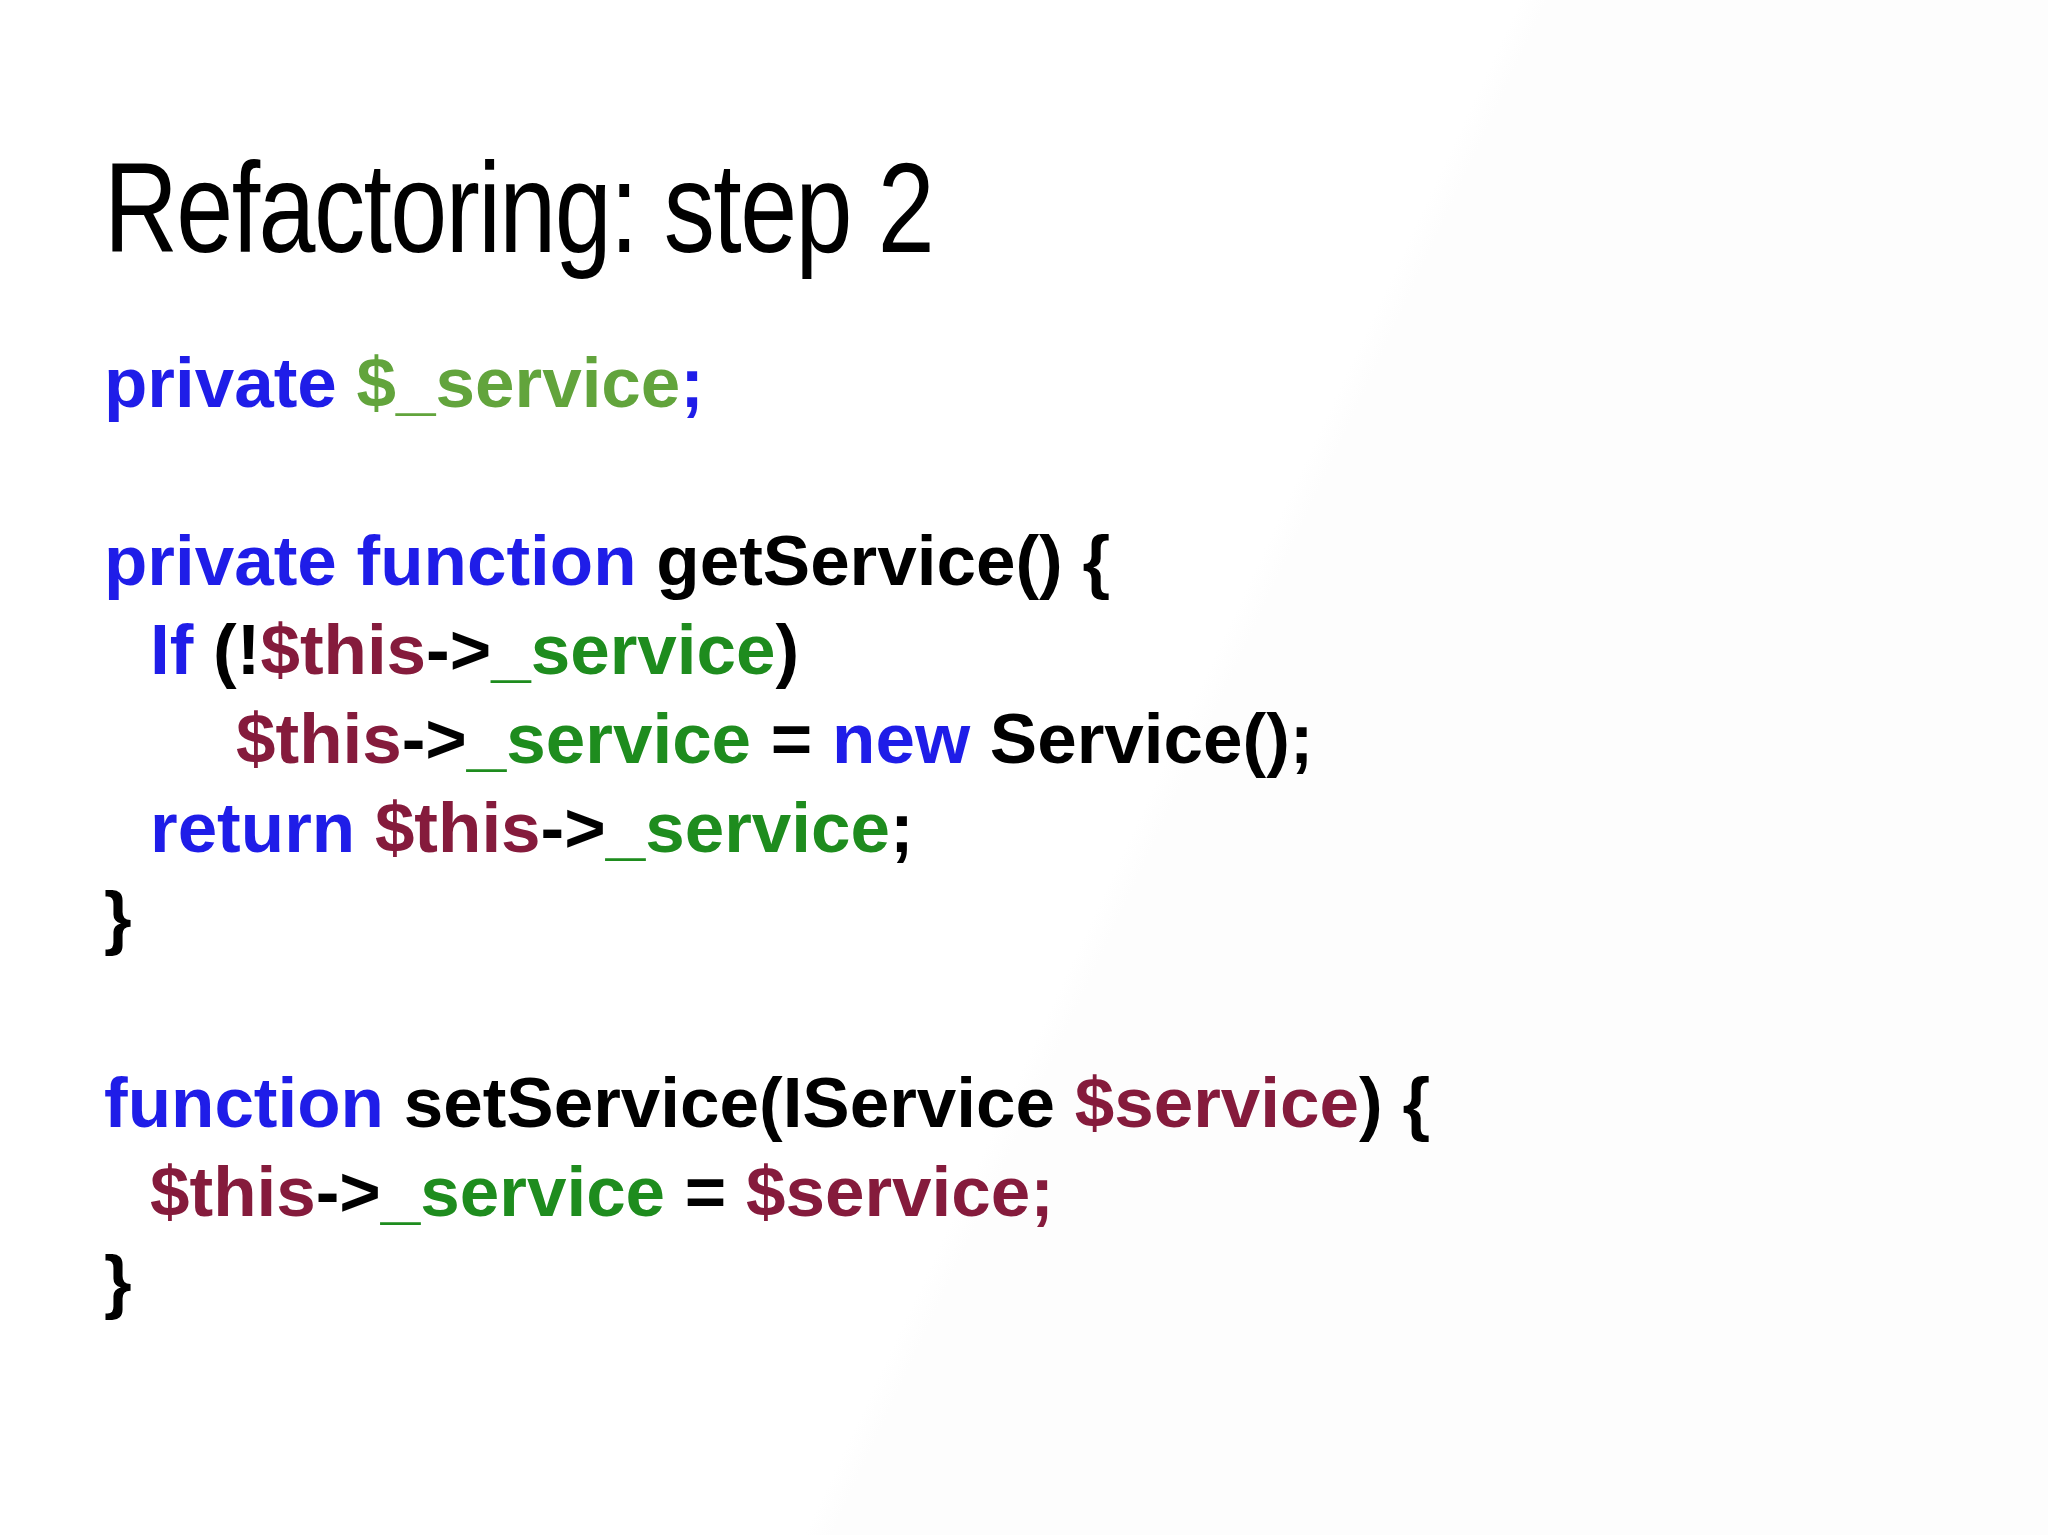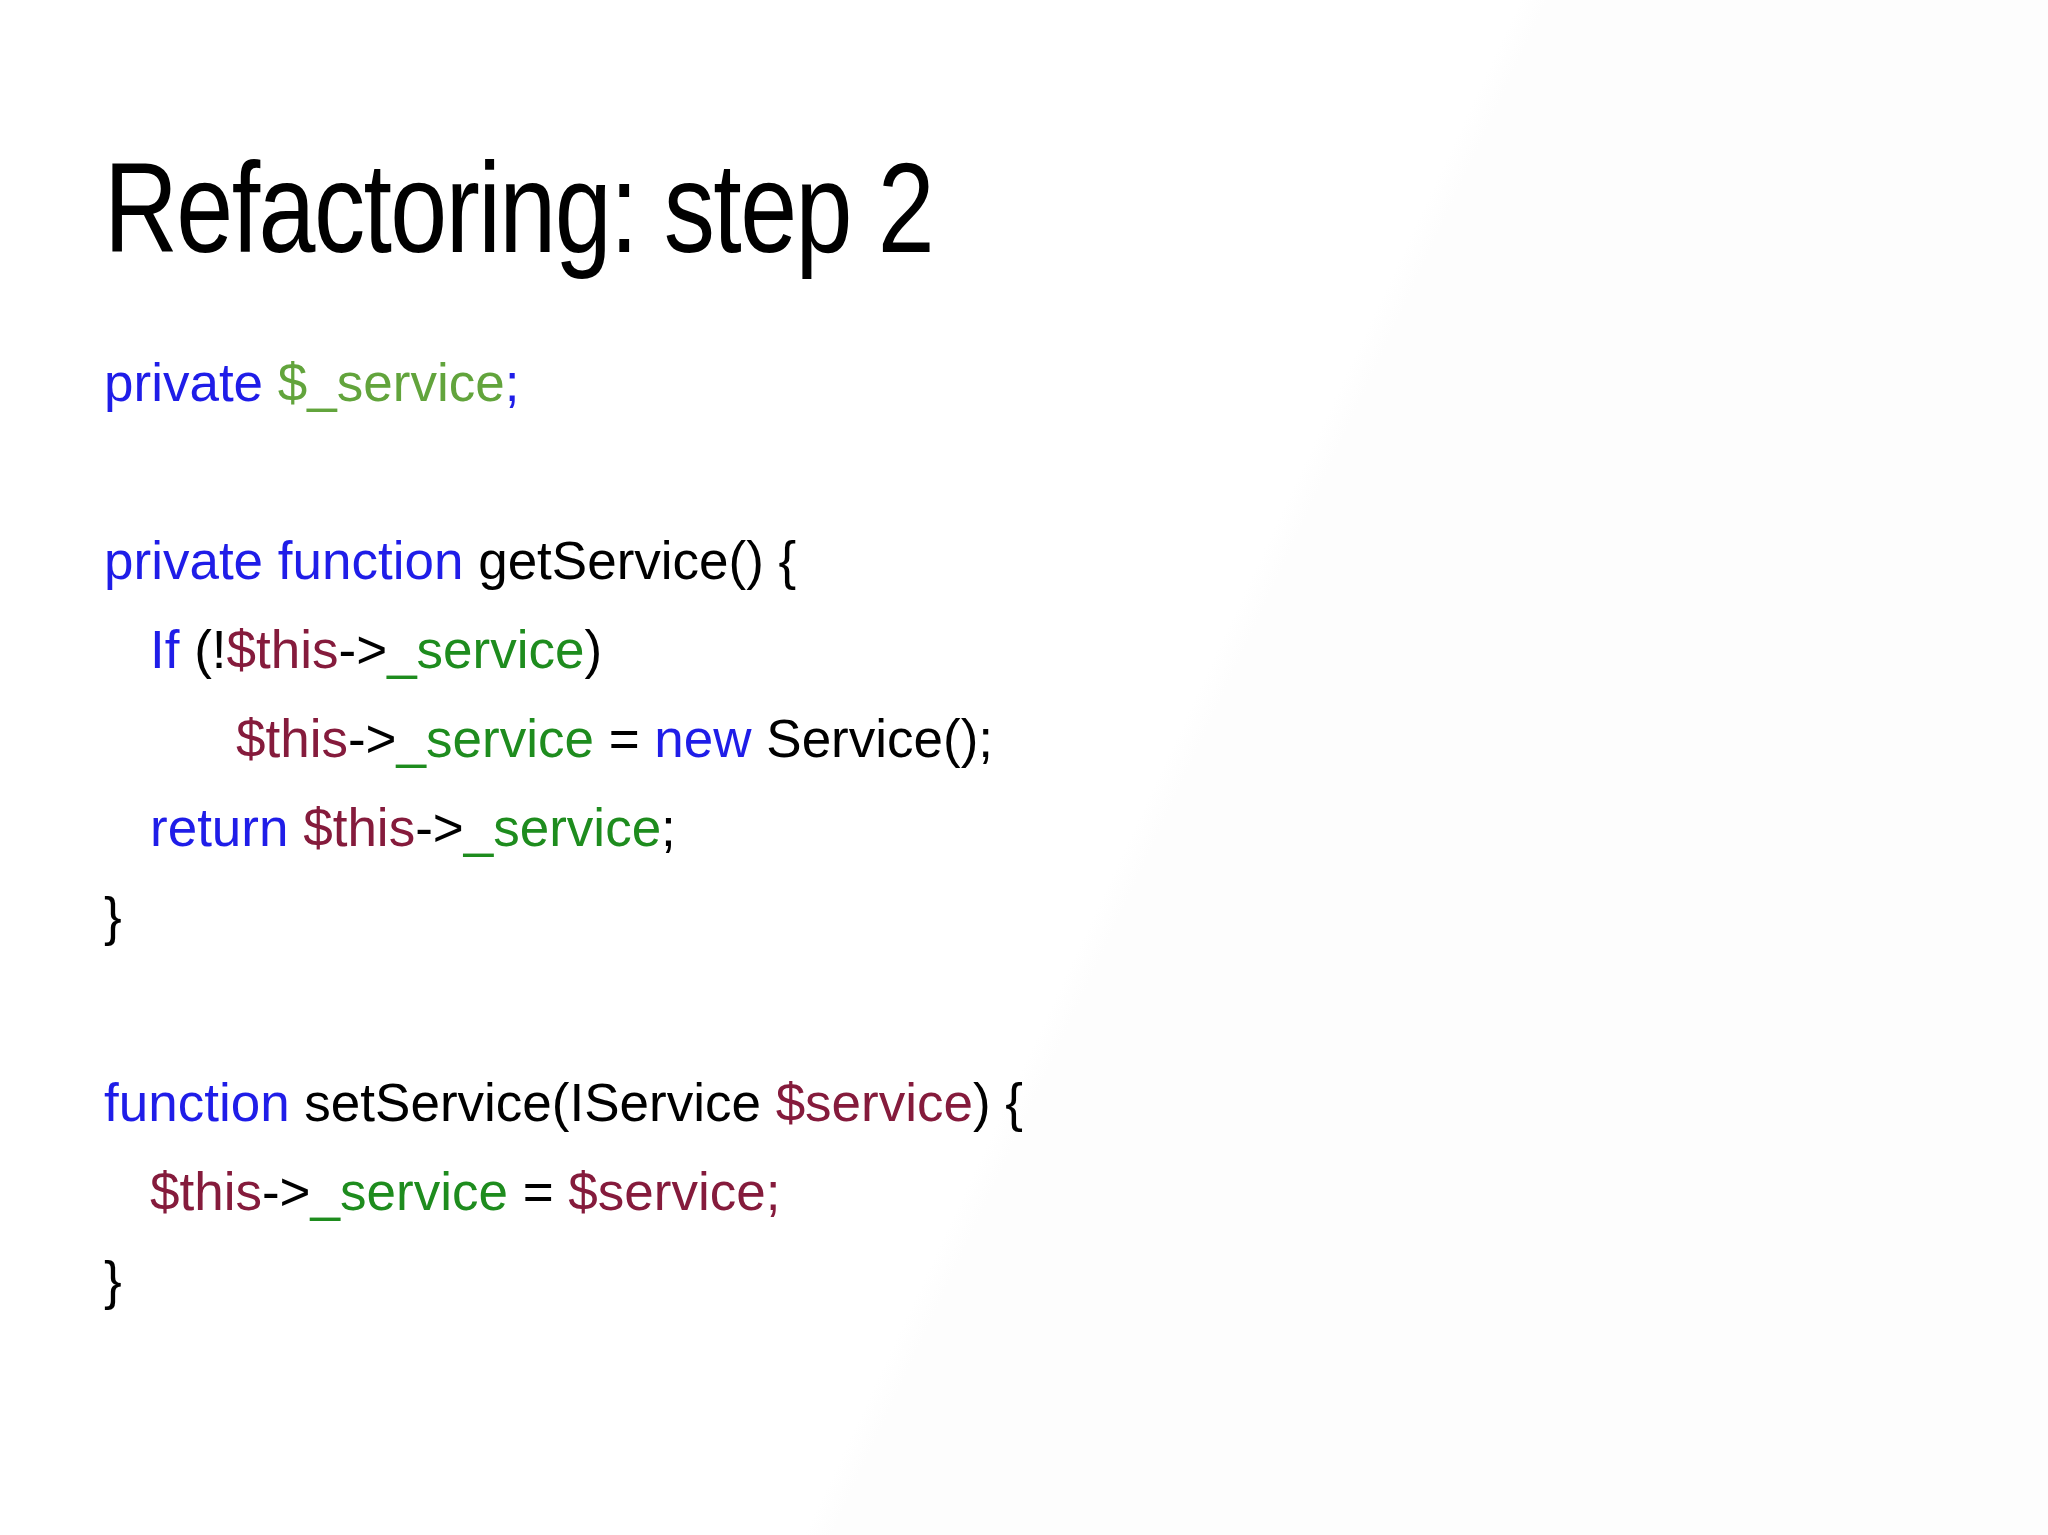--- a/index.html
+++ b/index.html
@@ -26,23 +26,23 @@
     letter-spacing: -2px;
     white-space: nowrap;
     transform: scaleX(0.80);
     transform-origin: left top;
     font-family: "Liberation Sans", sans-serif;
   }
   .code-block {
     position: absolute;
     left: 104px;
     top: 338px;
-    font-size: 53px;
+    font-size: 71px;
     line-height: 89px;
-    font-weight: 400;
+    font-weight: 700;
     white-space: pre;
     letter-spacing: 0;
   }
   .code-line {
     white-space: pre;
     min-height: 89px;
   }
   .code-line.i1 { padding-left: 46px; }
   .code-line.i2 { padding-left: 132px; }
   .code-line.space-top { margin-top: 8px; }

